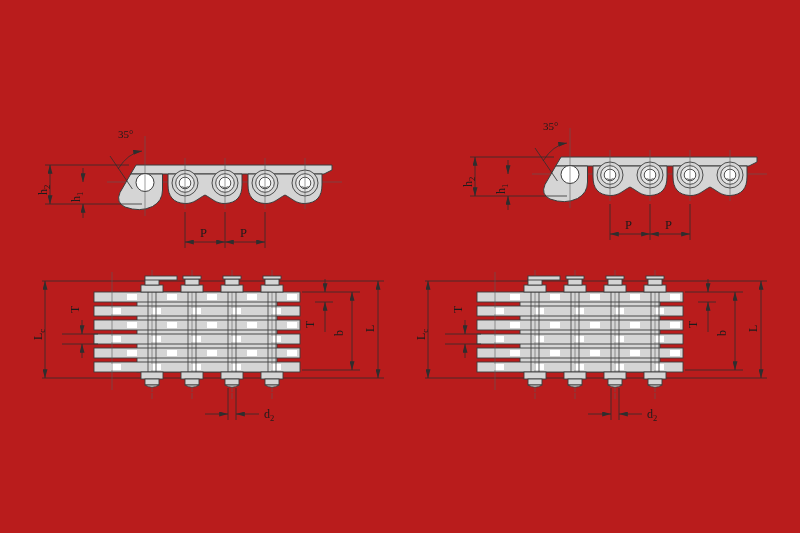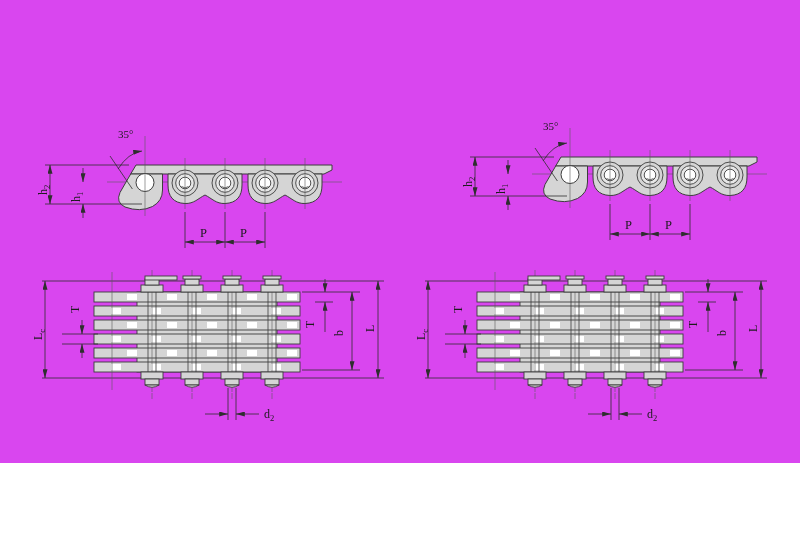--- a/index.html
+++ b/index.html
@@ -1,16 +1,16 @@
 <!DOCTYPE html>
 <html><head>
 <meta charset="utf-8">
 <style>
   html,body{margin:0;padding:0;background:#ffffff;}
-  .stage{width:800px;height:463px;background:#d946ef;overflow:hidden;position:relative;}
+  .stage{width:800px;height:533px;background:#b91c1c;overflow:hidden;position:relative;}
   svg{display:block;}
   svg text{font-family:"Liberation Serif",serif;fill:#1c1c1c;font-size:12px;}
   svg .sub{font-size:8.5px;}
   svg .angle-text{font-size:11px;}
   svg .pitch-text{font-size:12.5px;}
   .plate{fill:#d5d5d5;stroke:#3d3d3d;stroke-width:1;}
   .plate-thin{fill:#d5d5d5;stroke:#3d3d3d;stroke-width:0.9;}
   .ring-mid{fill:#e7e7e7;stroke:#3d3d3d;stroke-width:0.9;}
   .ring-in{fill:#ffffff;stroke:#3d3d3d;stroke-width:0.9;}
   .hole{fill:#ffffff;stroke:#3d3d3d;stroke-width:1;}

